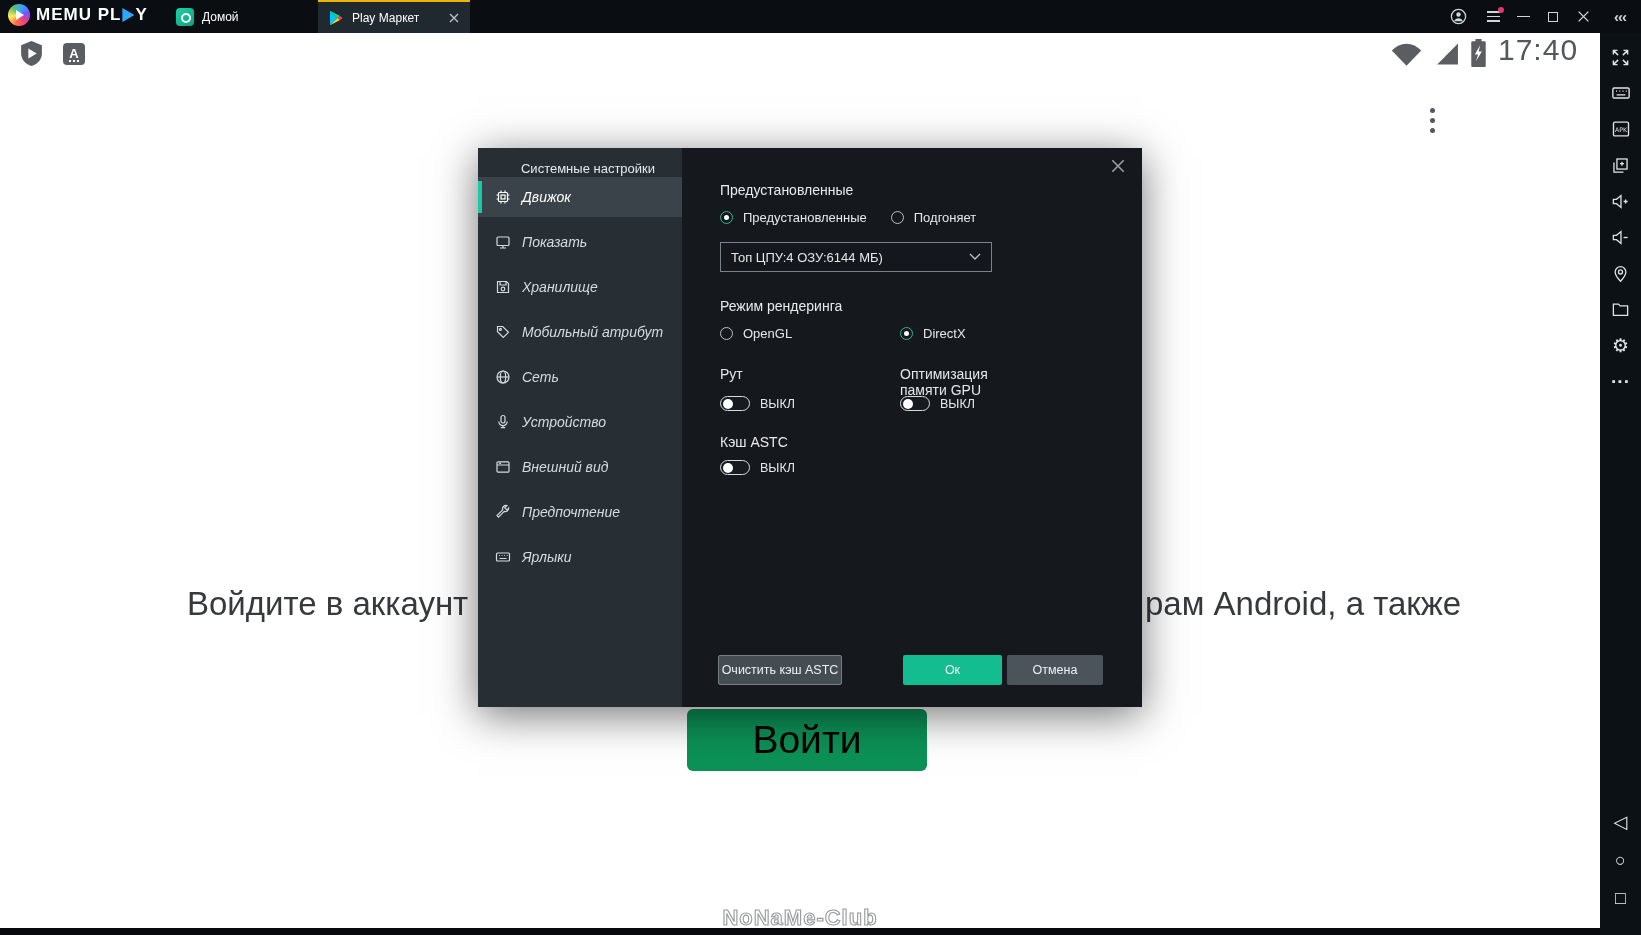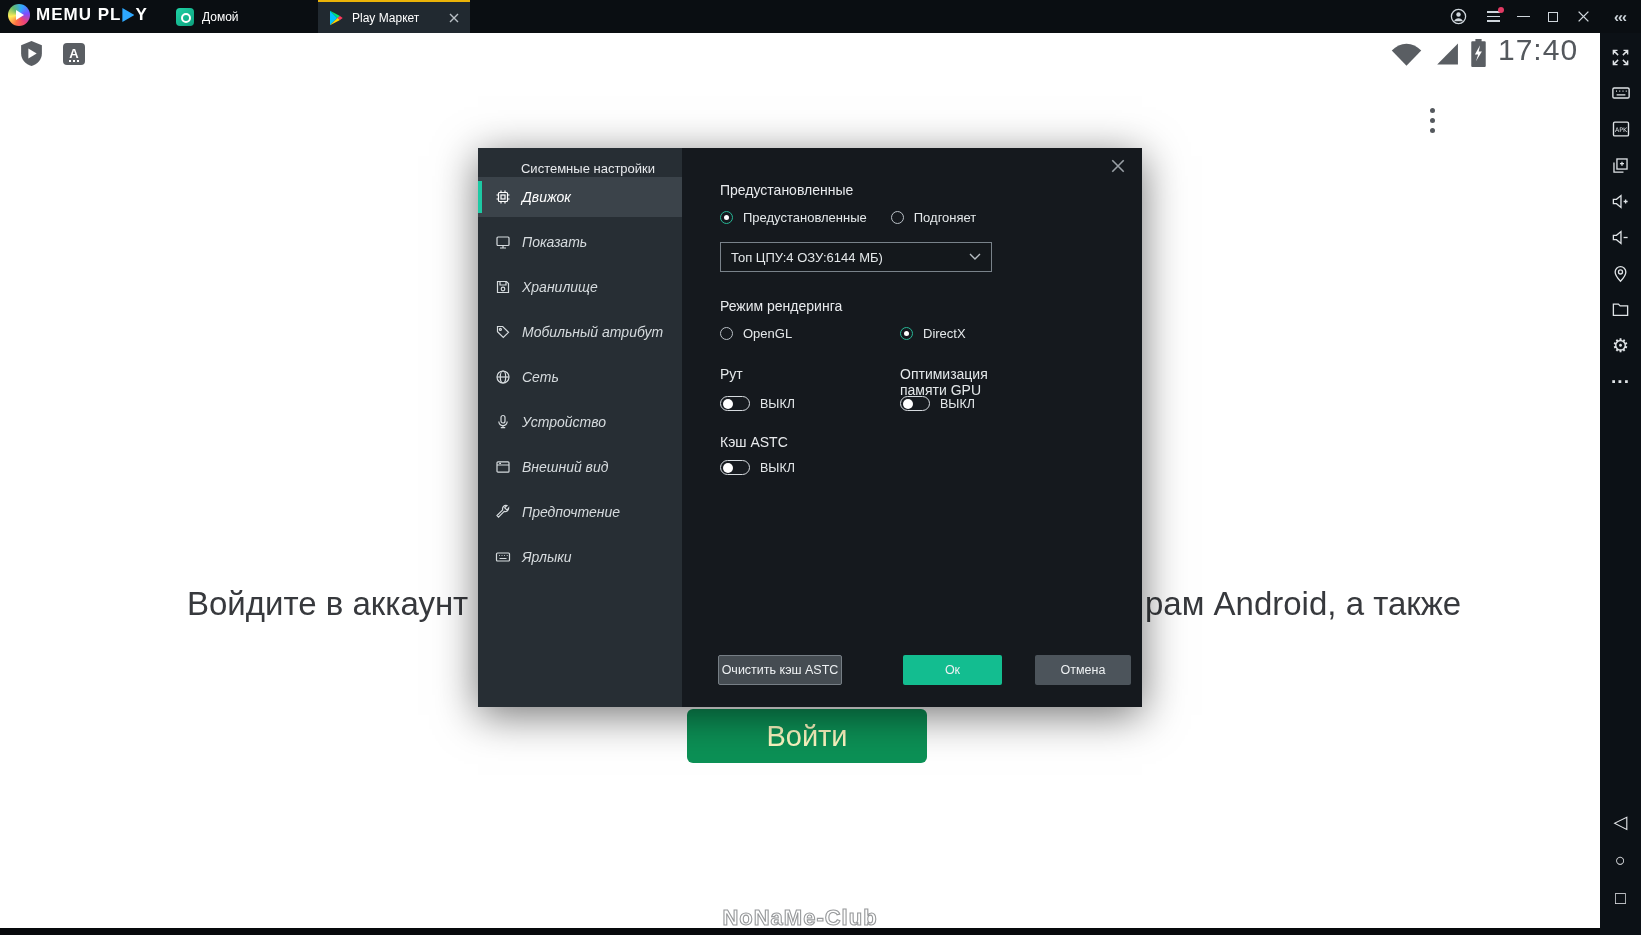--- a/index.html
+++ b/index.html
@@ -41,22 +41,22 @@
   .a-badge::after { content:''; position:absolute; bottom:3px; width:10px; height:2px;
     background:repeating-linear-gradient(90deg,#fff 0 2px,transparent 2px 4px); }
   .sysicons { position:absolute; top:0; left:1390px; display:flex; align-items:flex-start; gap:9px; }
   .time { color:#54585d; font-size:30px; letter-spacing:1px; }
   .overflow-dots { position:absolute; left:1430px; top:75px; display:flex; flex-direction:column; gap:5px; }
   .overflow-dots i { width:5px; height:5px; border-radius:50%; background:#55595e; }
 
   .signin-frag { position:absolute; top:552px; font-size:33px; color:#37393d; white-space:nowrap; }
   .frag-left { left:187px; }
   .frag-right { left:1145px; }
-  .signin-btn { position:absolute; left:687px; top:676px; width:240px; height:54px; background:#0c9156;
-    border-radius:6px; color:#fef9c3; font-size:29px; font-weight:500; display:flex; align-items:center; justify-content:center; }
+  .signin-btn { position:absolute; left:687px; top:676px; width:240px; height:62px; background:#0c9156;
+    border-radius:6px; color:#000000; font-size:39px; font-weight:500; display:flex; align-items:center; justify-content:center; }
   .watermark { position:absolute; left:0; top:872px; width:1600px; text-align:center; font-size:22px; font-weight:bold;
     letter-spacing:1px; color:#fefefe; -webkit-text-stroke:1.1px #97999b; }
 
   
   .dialog { position:absolute; left:478px; top:115px; width:664px; height:559px; display:flex;
     box-shadow:0 8px 40px rgba(0,0,0,.55); }
   .dlg-side { width:204px; background:#272e34; flex-shrink:0; }
   .dlg-title { color:#e8eaed; font-size:13px; padding:13px 0 0 16px;text-align:center; }
   .dlg-items { margin-top:1px;font-style:italic; }
   .dlg-item { height:40px; margin-bottom:5px; display:flex; align-items:center; gap:11px; padding-left:17px;
@@ -77,21 +77,21 @@
     background:#14181c; display:flex; align-items:center; justify-content:space-between; padding:0 10px; font-size:13px; }
   .col2 { position:absolute; left:180px; top:0; display:flex; align-items:center; gap:10px; }
   .toggle { width:30px; height:15px; border:1px solid #d6dbdf; border-radius:9px; background:#171b20; position:relative; flex-shrink:0; }
   .toggle::after { content:''; position:absolute; left:2px; top:1.5px; width:10px; height:10px; border-radius:50%; background:#fff; }
   .state { font-size:12.5px; }
   .btnrow { position:absolute; left:36px; right:36px; bottom:22px; height:30px; }
   .dbtn { position:absolute; top:0; height:30px; display:flex; align-items:center; justify-content:center;
     font-size:12.5px; color:#eef1f3; border-radius:2px; }
   .btn-astc { left:0; width:124px; background:#454c52; border:1px solid #767e85; }
   .btn-ok { left:185px; width:99px; background:#13bd90; }
-  .btn-cancel { left:289px; width:96px; background:#4c545b;margin-left:28px; }
+  .btn-cancel { left:289px; width:96px; background:#4c545b; }
 
   
   .toolbar { position:absolute; left:1600px; top:33px; width:41px; height:902px; background:#0c1116; }
   .tool-col { position:absolute; top:6px; left:0; width:41px; display:flex; flex-direction:column; align-items:center; }
   .tool { width:41px; height:36px; display:flex; align-items:center; justify-content:center; color:#dfe3e6; }
   .tool-text { font-size:19px; line-height:1; }
   .navs { position:absolute; bottom:26px; left:0; width:41px; display:flex; flex-direction:column; align-items:center; gap:17px;
     color:#e8eaed; font-size:18px; }
 </style>
 </head>

